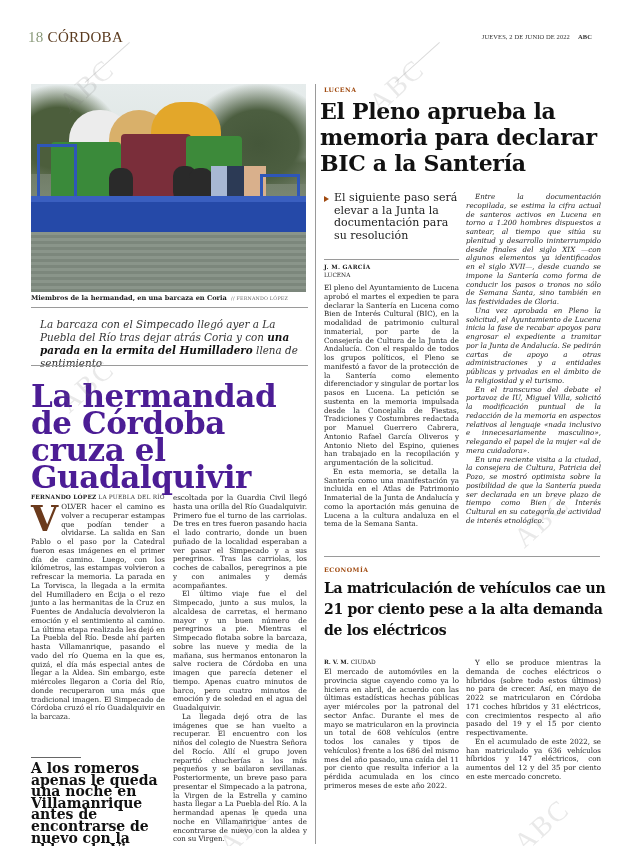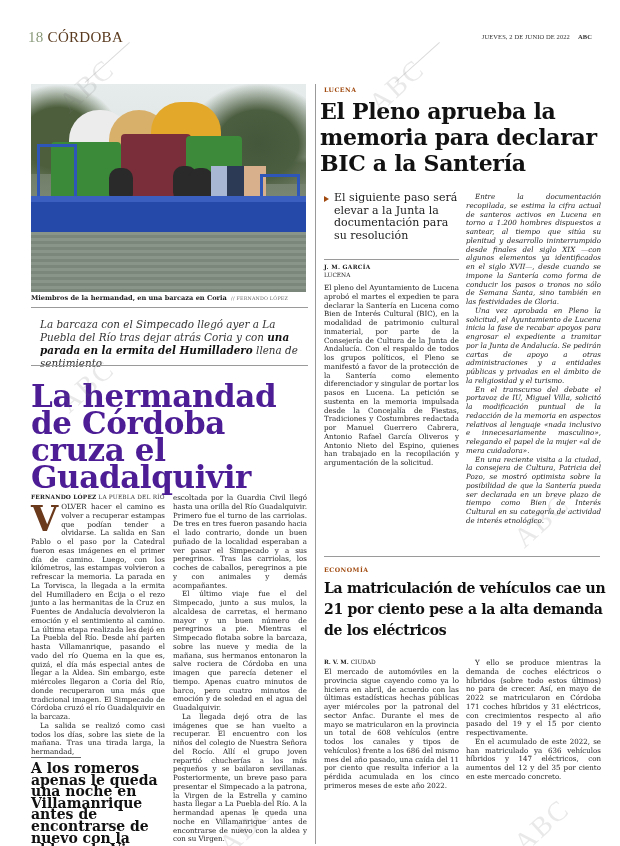--- a/index.html
+++ b/index.html
@@ -120,21 +120,20 @@
 
 <h1 class="h-main">La hermandad de Córdoba cruza el Guadalquivir</h1>
 
 <div class="byline-l">
   <b>FERNANDO LÓPEZ</b>
   <span class="loc">LA PUEBLA DEL RÍO</span>
 </div>
 
 <div class="col-a1 body-text">
   <p class="noindent"><span class="dropcap">V</span><span>OLVER hacer el camino es volver a recuperar estampas que podían tender a olvidarse. La salida en San Pablo o el paso por la Catedral fueron esas imágenes en el primer día de camino. Luego, con los kilómetros, las estampas volvieron a refrescar la memoria. La parada en La Torvisca, la llegada a la ermita del Humilladero en Écija o el rezo junto a las hermanitas de la Cruz en Fuentes de Andalucía devolvieron la emoción y el sentimiento al camino. La última etapa realizada les dejó en La Puebla del Río. Desde ahí parten hasta Villamanrique, pasando el vado del río Quema en la que es, quizá, el día más especial antes de llegar a la Aldea. Sin embargo, este miércoles llegaron a Coria del Río, donde recuperaron una más que tradicional imagen. El Simpecado de Córdoba cruzó el río Guadalquivir en la barcaza.</span></p>
-  <p>La salida se realizó como casi todos los días, sobre las siete de la mañana. Tras una tirada larga, la hermandad,</p>
 </div>
 
 <div class="pullquote-rule"></div>
 <div class="pullquote">A los romeros apenas le queda una noche en Villamanrique antes de encontrarse de nuevo con la aldea y la Virgen</div>
 
 <div class="col-a2 body-text">
   <p class="noindent">escoltada por la Guardia Civil llegó hasta una orilla del Río Guadalquivir. Primero fue el turno de las carriolas. De tres en tres fueron pasando hacia el lado contrario, donde un buen puñado de la localidad esperaban a ver pasar el Simpecado y a sus peregrinos. Tras las carriolas, los coches de caballos, peregrinos a pie y con animales y demás acompañantes.</p>
   <p>El último viaje fue el del Simpecado, junto a sus mulos, la alcaldesa de carretas, el hermano mayor y un buen número de peregrinos a pie. Mientras el Simpecado flotaba sobre la barcaza, sobre las nueve y media de la mañana, sus hermanos entonaron la salve rociera de Córdoba en una imagen que parecía detener el tiempo. Apenas cuatro minutos de barco, pero cuatro minutos de emoción y de soledad en el agua del Guadalquivir.</p>
   <p>La llegada dejó otra de las imágenes que se han vuelto a recuperar. El encuentro con los niños del colegio de Nuestra Señora del Rocío. Allí el grupo joven repartió chucherías a los más pequeños y se bailaron sevillanas. Posteriormente, un breve paso para presentar el Simpecado a la patrona, la Virgen de la Estrella y camino hasta llegar a La Puebla del Río. A la hermandad apenas le queda una noche en Villamanrique antes de encontrarse de nuevo con la aldea y con su Virgen.</p>
 </div>
@@ -150,20 +149,21 @@
 </div>
 
 <div class="rule" style="left:324px;top:259px;width:135px;"></div>
 <div class="byline-r">
   <b>J. M. GARCÍA</b><br>
   <span>LUCENA</span>
 </div>
 
 <div class="col-b1 body-text">
   <p class="noindent">El pleno del Ayuntamiento de Lucena aprobó el martes el expedien te para declarar la Santería en Lucena como Bien de Interés Cultural (BIC), en la modalidad de patrimonio cultural inmaterial, por parte de la Consejería de Cultura de la Junta de Andalucía. Con el respaldo de todos los grupos políticos, el Pleno se manifestó a favor de la protección de la Santería como elemento diferenciador y singular de portar los pasos en Lucena. La petición se sustenta en la memoria impulsada desde la Concejalía de Fiestas, Tradiciones y Costumbres redactada por Manuel Guerrero Cabrera, Antonio Rafael García Oliveros y Antonio Nieto del Espino, quienes han trabajado en la recopilación y argumentación de la solicitud.</p>
+  <p>En esta memoria, se detalla la Santería como una manifestación ya incluida en el Atlas de Patrimonio Inmaterial de la Junta de Andalucía y como la aportación más genuina de Lucena a la cultura andaluza en el tema de la Semana Santa.</p>
 </div>
 
 <div class="col-b2 body-text">
   <p>Entre la documentación recopilada, se estima la cifra actual de santeros activos en Lucena en torno a 1.200 hombres dispuestos a santear, al tiempo que sitúa su plenitud y desarrollo ininterrumpido desde finales del siglo XIX —con algunos elementos ya identificados en el siglo XVII—, desde cuando se impone la Santería como forma de conducir los pasos o tronos no sólo de Semana Santa, sino también en las festividades de Gloria.</p>
   <p>Una vez aprobada en Pleno la solicitud, el Ayuntamiento de Lucena inicia la fase de recabar apoyos para engrosar el expediente a tramitar por la Junta de Andalucía. Se pedirán cartas de apoyo a otras administraciones y a entidades públicas y privadas en el ámbito de la religiosidad y el turismo.</p>
   <p>En el transcurso del debate el portavoz de IU, Miguel Villa, solicitó la modificación puntual de la redacción de la memoria en aspectos relativos al lenguaje «nada inclusivo e innecesariamente masculino», relegando el papel de la mujer «al de mera cuidadora».</p>
   <p>En una reciente visita a la ciudad, la consejera de Cultura, Patricia del Pozo, se mostró optimista sobre la posibilidad de que la Santería pueda ser declarada en un breve plazo de tiempo como Bien de Interés Cultural en su categoría de actividad de interés etnológico.</p>
 </div>
 
 <div class="rule" style="left:324px;top:556px;width:276px;"></div>

